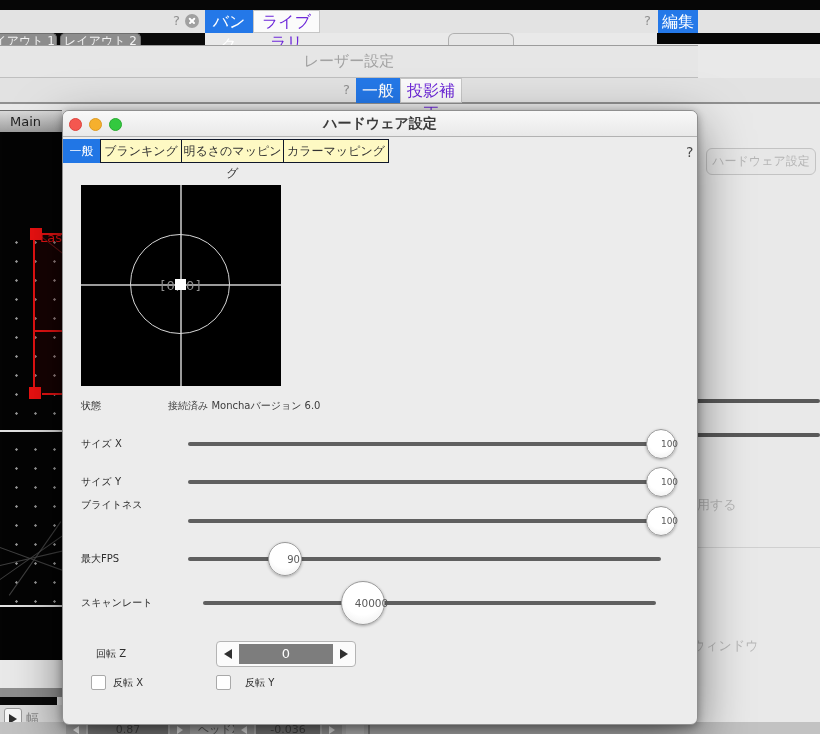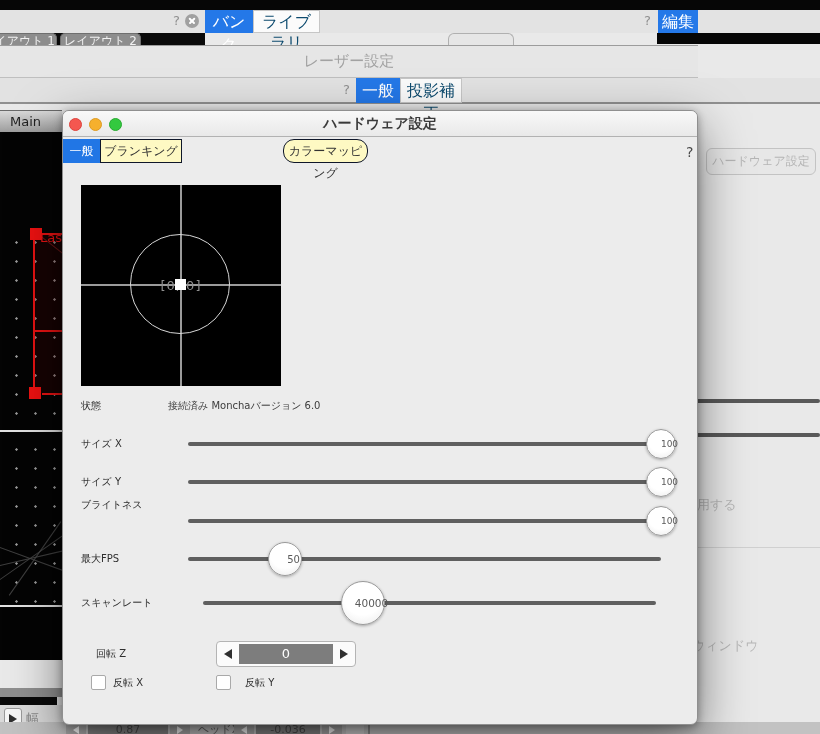--- a/index.html
+++ b/index.html
@@ -9,21 +9,21 @@
 
   
   .topblack{left:0;top:0;width:820px;height:10px;background:#060606;}
   .toprow{left:0;top:10px;width:820px;height:23px;background:#e3e3e3;}
   .qmark{color:#8f8f8f;font-size:13px;}
   .closeicon{width:14px;height:14px;border-radius:50%;background:#a0a0a0;}
   .closeicon i{position:absolute;left:3px;top:6.3px;width:8px;height:1.6px;background:#fff;border-radius:1px;}
   .closeicon i.b{transform:rotate(45deg);} .closeicon i.a{transform:rotate(-45deg);}
   .tab{box-sizing:border-box;font-size:16px;text-align:center;line-height:23px;height:23px;}
   .tab.blue{background:#2478e8;color:#fff;}
-  .tab.white{background:#fbfbfb;color:#0c4a6e;border:1px solid #c6c6c6;line-height:21px;}
+  .tab.white{background:#fbfbfb;color:#6d28d9;border:1px solid #c6c6c6;line-height:21px;}
 
   .layoutstrip{left:0;top:33px;width:205px;height:12px;background:#0a0a0a;}
   .laytab{position:absolute;top:0;height:14px;background:#8d8d8d;color:#f2f2f2;font-size:12px;
           border:1px solid #6f6f6f;border-bottom:none;border-radius:5px 5px 0 0;text-align:center;line-height:15px;box-sizing:border-box;}
   .blackbar-right{left:657px;top:33px;width:163px;height:11px;background:#060606;}
   .bump-tab{left:448px;top:33px;width:64px;height:13px;background:#e6e6e6;border:1px solid #b0b0b0;border-bottom:none;border-radius:6px 6px 0 0;}
 
   .laser-titlebar{left:0;top:45px;width:698px;height:33px;background:#e6e6e6;border-top:1px solid #9c9c9c;border-bottom:1px solid #bfbfbf;box-sizing:border-box;}
   .laser-title{width:100%;text-align:center;line-height:31px;color:#a2a2a2;font-size:15px;}
   .laser-tabbar{left:0;top:78px;width:820px;height:26px;background:#e2e2e2;border-bottom:2px solid #909090;box-sizing:border-box;}
@@ -202,21 +202,22 @@
     <div class="abs dlg-titlebar">
       <span class="light red"></span>
       <span class="light yellow"></span>
       <span class="light green"></span>
       <div class="dlg-title">ハードウェア設定</div>
     </div>
 
     <div class="abs dlg-tabbar">
       <div class="dlg-tab blue" style="left:0;width:37px;">一般</div>
       <div class="dlg-tab white" style="left:37px;width:82px;">ブランキング</div>
-      <div class="dlg-tab white" style="left:220px;width:85px;border-radius:11px;">カラーマッピング</div>
+      <div class="dlg-tab white" style="left:118px;width:103px;">明るさのマッピング</div>
+      <div class="dlg-tab white" style="left:220px;width:106px;">カラーマッピング</div>
     </div>
     <span class="abs" style="left:623px;top:33px;font-size:14px;color:#4a4a4a;">?</span>
 
     <div class="abs preview">
       <div class="cross-v"></div>
       <div class="cross-h"></div>
       <div class="pv-circle"></div>
       <div class="pv-label">[0, 0]</div>
       <div class="pv-square"></div>
     </div>
@@ -231,21 +232,21 @@
     <div class="abs f13" style="left:18px;top:364px;">サイズ Y</div>
     <div class="track" style="left:125px;top:369px;width:473px;"></div>
     <div class="knob" style="left:583px;top:356px;width:30px;height:30px;font-size:9px;">100</div>
 
     <div class="abs f13" style="left:18px;top:387px;">ブライトネス</div>
     <div class="track" style="left:125px;top:408px;width:473px;"></div>
     <div class="knob" style="left:583px;top:395px;width:30px;height:30px;font-size:9px;">100</div>
 
     <div class="abs f13" style="left:18px;top:441px;">最大FPS</div>
     <div class="track" style="left:125px;top:446px;width:473px;"></div>
-    <div class="knob" style="left:205px;top:431px;width:34px;height:34px;font-size:10px;">50</div>
+    <div class="knob" style="left:205px;top:431px;width:34px;height:34px;font-size:10px;">90</div>
 
     <div class="abs f13" style="left:18px;top:485px;">スキャンレート</div>
     <div class="track" style="left:140px;top:490px;width:453px;"></div>
     <div class="knob" style="left:278px;top:470px;width:44px;height:44px;font-size:10.5px;">40000</div>
 
     <div class="abs f13" style="left:33px;top:536px;">回転 Z</div>
     <div class="abs stepper">
       <div class="zone-l">
           <div class="tri-left"></div>
         </div>

